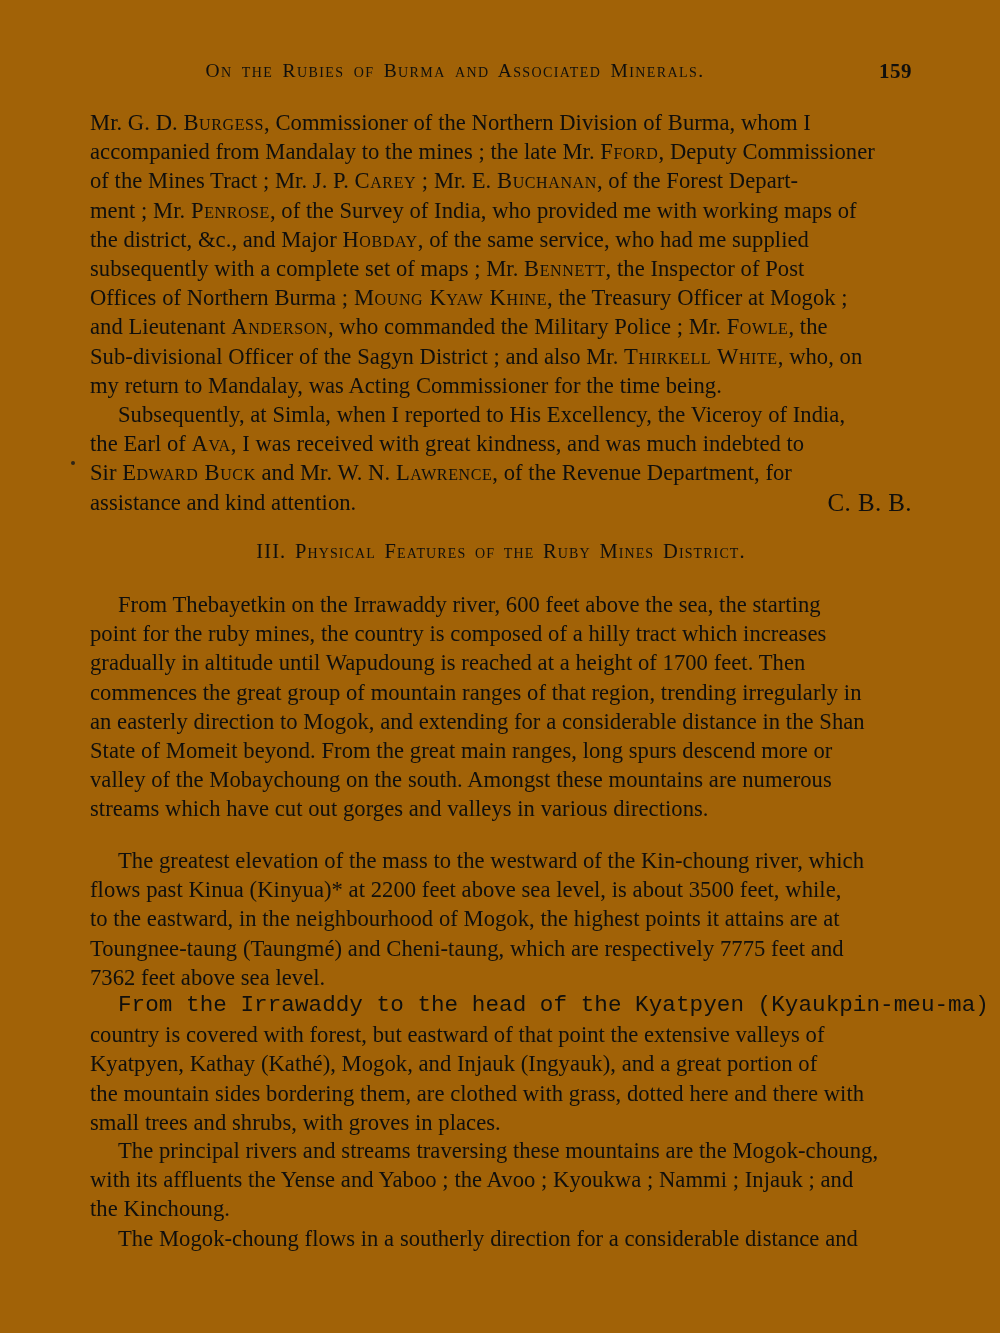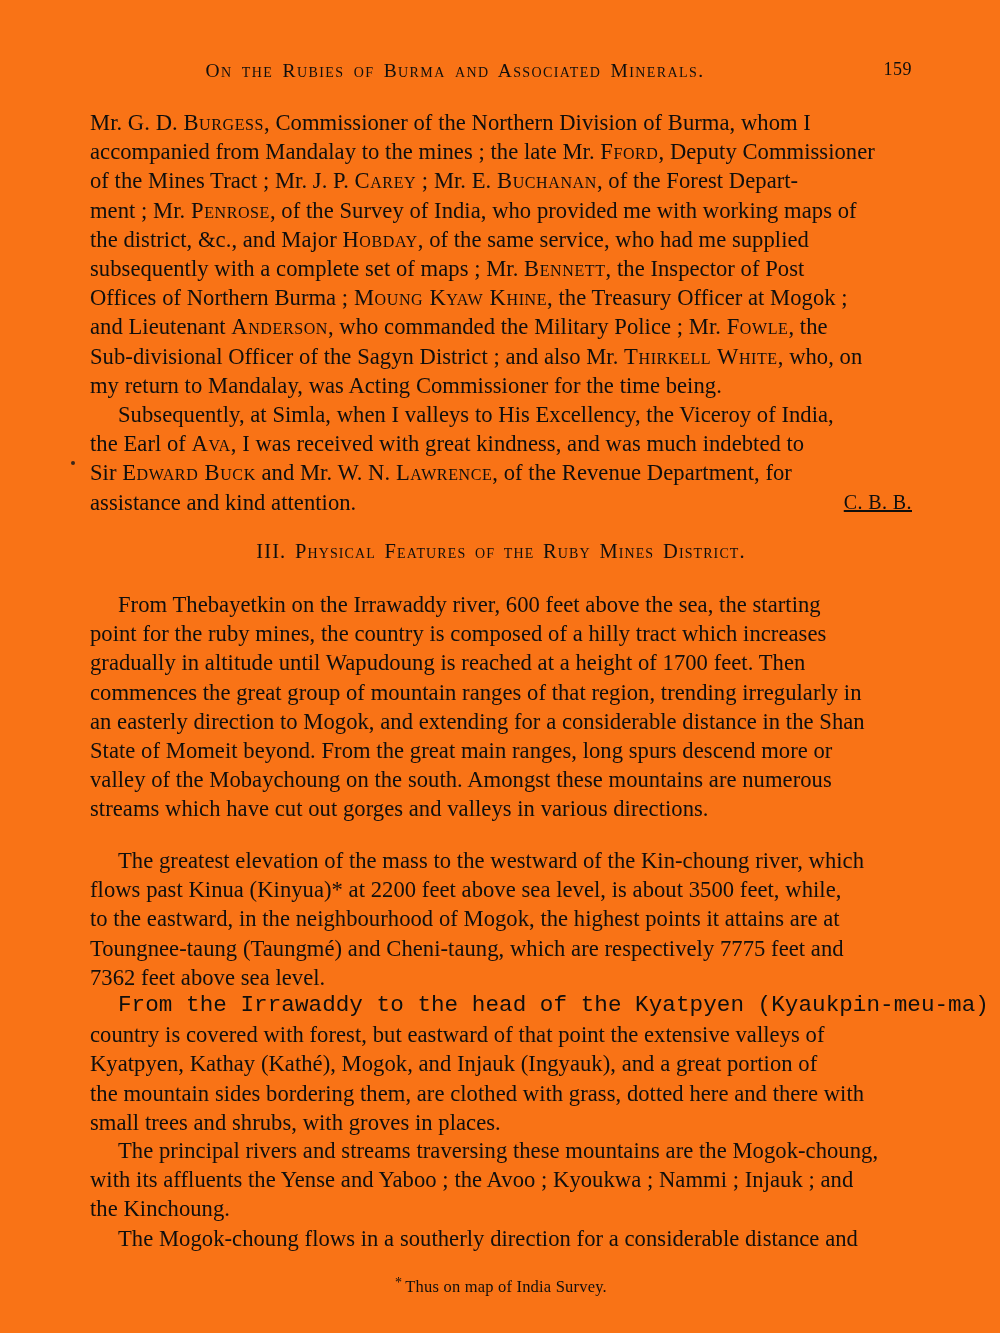--- a/index.html
+++ b/index.html
@@ -9,21 +9,21 @@
   }
   body {
     font-family: "Liberation Serif", "DejaVu Serif", serif;
     color: #100f0d;
   }
   #page {
     position: relative;
     width: 1000px;
     height: 1333px;
     margin: 0 auto;
-    background: #f97316;
+    background: #a16207;
     overflow: hidden;
   }
 
   
   .runhead {
     position: absolute;
     left: 90px;
     top: 60px;
     width: 822px;
     height: 30px;
@@ -37,22 +37,23 @@
     font-size: 19.5px;
     font-variant: small-caps;
     letter-spacing: 1.4px;
     word-spacing: 3px;
     white-space: nowrap;
   }
   .runhead-folio {
     position: absolute;
     right: 0;
     top: -1px;
-    font-size: 18px;
+    font-size: 21px;
     letter-spacing: 0.5px;
+    font-weight: bold;
   }
 
   
   .block {
     position: absolute;
     left: 90px;
     width: 822px;
   }
   .line {
     font-size: 22.6px;
@@ -79,23 +80,22 @@
     font-variant: small-caps;
     letter-spacing: 1.1px;
     word-spacing: 2.5px;
     white-space: nowrap;
   }
 
   
   .signature {
     position: absolute;
     right: 0;
-    font-size: 20px;
+    font-size: 25px;
     letter-spacing: 0.4px;
-    text-decoration: underline;
   }
 
   
   .footnote {
     position: absolute;
     left: 90px;
     width: 822px;
     text-align: center;
     font-size: 16.5px;
     letter-spacing: 0.2px;
@@ -141,21 +141,21 @@
 
     <div class="line last"><span>and  Lieutenant  </span><span class="sc">Anderson</span><span>,  who  commanded  the  Military  Police ;  Mr. </span><span class="sc">Fowle</span><span>,  the</span></div>
 
     <div class="line last"><span>Sub-divisional  Officer  of  the  Sagyn  District ;  and also  Mr. </span><span class="sc">Thirkell White</span><span>, who, on</span></div>
 
     <div class="line last"><span>my return to Mandalay, was Acting Commissioner for the time being.</span></div>
   </div>
 
   <div class="block" style="top:400px;">
 
-    <div class="line last" style="padding-left:28px;"><span>Subsequently,  at  Simla,  when  I  valleys  to  His  Excellency,  the  Viceroy of  India,</span></div>
+    <div class="line last" style="padding-left:28px;"><span>Subsequently,  at  Simla,  when  I  reported  to  His  Excellency,  the  Viceroy of  India,</span></div>
 
     <div class="line last"><span>the  Earl  of  </span><span class="sc">Ava</span><span>,  I  was  received  with  great  kindness,  and  was  much  indebted  to</span></div>
 
     <div class="line last"><span>Sir  </span><span class="sc">Edward Buck</span><span>  and  Mr.  W.  N.  </span><span class="sc">Lawrence</span><span>,  of  the  Revenue  Department,  for</span></div>
 
     <div class="line last" style="position:relative;"><span>assistance  and  kind  attention.</span><span class="signature">C. B. B.</span></div>
   </div>
 
   <div class="speck" style="left:71px; top:461px;"></div>
 
@@ -191,17 +191,14 @@
   <div class="block" style="top:1136px;">
     <div class="line last" style="padding-left:28px;">The principal rivers and streams traversing these mountains are the Mogok-choung,</div>
     <div class="line last">with its affluents the Yense and Yaboo ;  the Avoo ;  Kyoukwa ;  Nammi ;  Injauk ;  and</div>
     <div class="line last">the Kinchoung.</div>
   </div>
 
   <div class="block" style="top:1224px;">
     <div class="line last" style="padding-left:28px;">The Mogok-choung flows in a  southerly direction for a  considerable distance and</div>
   </div>
 
-  <div class="footnote" style="top:1275px;">
-    <span class="fn-mark">*</span><span>Thus on map of India Survey.</span>
-  </div>
 
 </div>
 
 </body></html>

